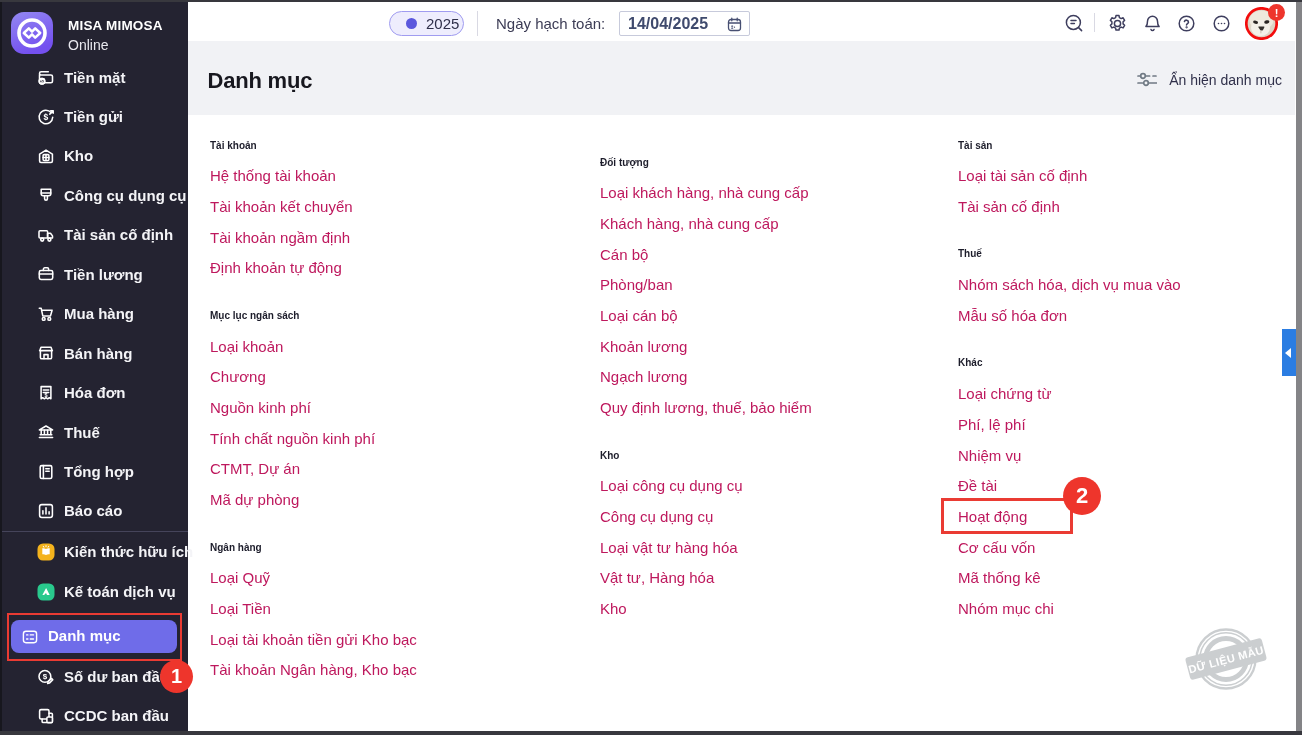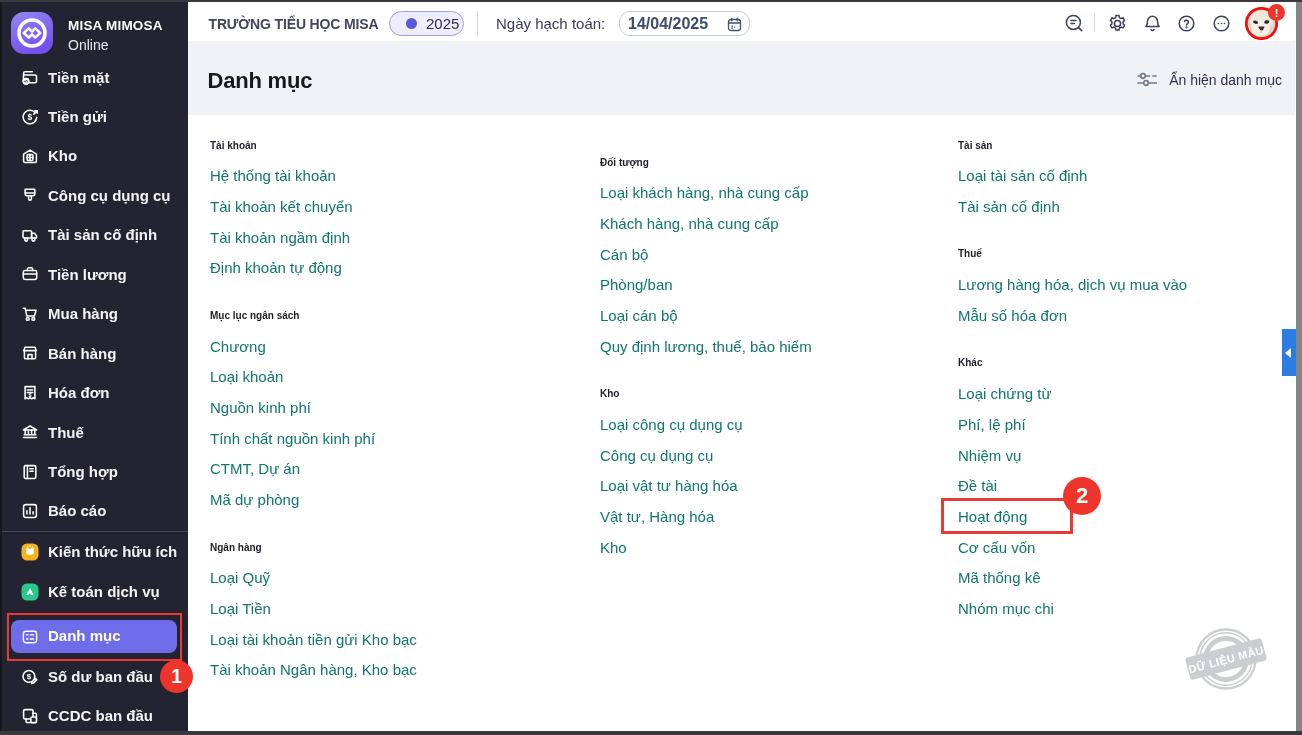--- a/index.html
+++ b/index.html
@@ -1,21 +1,21 @@
 <!DOCTYPE html>
 <html><head>
 <meta charset="utf-8">
 <style>
   * { margin:0; padding:0; box-sizing:border-box; }
   body { font-family:"Liberation Sans", sans-serif; }
   #stage { position:relative; width:1302px; height:735px; overflow:hidden; background:#fff; }
 
   
   #sidebar { position:absolute; left:0; top:0; width:188px; height:735px; background:#242331; }
-  .srow { position:absolute; left:0; width:192px; height:39px; display:flex; align-items:center; }
+  .srow { position:absolute; left:16px; width:192px; height:39px; display:flex; align-items:center; }
   .srow svg { position:absolute; left:20px; }
   .srow span { position:absolute; left:48px; color:#f4f4f7; font-size:15px; font-weight:bold; white-space:nowrap; }
   #logo { position:absolute; left:11px; top:12px; width:42px; height:42px; }
   #logotxt { position:absolute; left:68px; top:16px; color:#fff; }
   #logotxt b { font-size:13.5px; font-weight:bold; letter-spacing:.2px; }
   #logotxt div { font-size:14px; margin-top:3px; color:#e8e8ee; }
   #sdivider { position:absolute; left:0; top:531px; width:188px; height:1px; background:#45445a; }
   #danhmuc-active { position:absolute; left:11px; top:620px; width:166px; height:33px; background:#6f6ce9; border-radius:8px; }
   #danhmuc-active svg { position:absolute; left:9px; top:7px; }
   #danhmuc-active span { position:absolute; left:37px; top:7px; color:#fff; font-size:15px; font-weight:bold; }
@@ -23,39 +23,39 @@
   .ann-num { position:absolute; background:#ee352c; border-radius:50%; color:#fff; font-weight:bold; display:flex; align-items:center; justify-content:center; z-index:30; }
 
   
   #topbar { position:absolute; left:188px; top:0; width:1114px; height:41px; background:#fff; }
   #unit { position:absolute; left:20.5px; top:3px; height:41px; display:flex; align-items:center; font-weight:bold; font-size:14px; color:#43435c; letter-spacing:-0.15px; }
   #yearpill { position:absolute; left:201px; top:11px; width:75px; height:25px; border:1px solid #a09cf0; background:#eeedfd; border-radius:13px; display:flex; align-items:center; }
   #yearpill i { display:block; width:11px; height:11px; border-radius:50%; background:#5b58dd; margin-left:16px; }
   #yearpill b { font-weight:normal; font-size:15px; color:#2f2f4a; margin-left:9px; }
   #tdiv { position:absolute; left:289px; top:11px; width:1px; height:25px; background:#d9d9e3; }
   #nhtlabel { position:absolute; left:308px; top:3px; height:41px; display:flex; align-items:center; font-size:15px; color:#3c3c55; }
-  #datebox { position:absolute; left:431px; top:11px; width:131px; height:25px; border:1px solid #c7cadb; border-radius:11px; display:flex; align-items:center; }
+  #datebox { position:absolute; left:431px; top:11px; width:131px; height:25px; border:1px solid #c7cadb; border-radius:2px; display:flex; align-items:center; }
   #datebox b { font-size:16px; color:#3f4a6d; margin-left:8px; letter-spacing:0; }
   #datebox svg { position:absolute; right:7px; top:5px; }
   .tbicon { position:absolute; top:13px; }
   #tbdiv { position:absolute; left:906px; top:13px; width:1px; height:19px; background:#d9d9e3; }
   #avatar { position:absolute; left:1057px; top:7px; width:33px; height:33px; }
   #avbadge { left:1080px; top:4px; width:17px; height:17px; font-size:11px; }
 
   
   #pagehead { position:absolute; left:188px; top:41px; width:1107px; height:74px; background:#f1f2f5; }
   #pagehead h1 { position:absolute; left:19.5px; top:3px; height:74px; display:flex; align-items:center; font-size:22px; font-weight:bold; color:#18181f; letter-spacing:-0.2px; }
   #hideln { position:absolute; right:13px; top:1.5px; height:74px; display:flex; align-items:center; font-size:14px; color:#30304a; }
   #hideln svg { margin-right:12px; }
 
   
   .col { position:absolute; top:115px; }
   .hd { height:30.7px; display:flex; align-items:center; font-weight:bold; font-size:10px; color:#1d1d2b; margin-top:16.9px; white-space:nowrap; }
   .hd.first { margin-top:14.7px; }
-  .lnk { height:30.7px; display:flex; align-items:center; font-size:15px; color:#0f766e; white-space:nowrap; }
+  .lnk { height:30.7px; display:flex; align-items:center; font-size:15px; color:#be185d; white-space:nowrap; }
   #col1 { left:210px; }
   #col2 { left:600px;margin-top:17px; }
   #col3 { left:958px; }
 
   
   #collapsetab { position:absolute; left:1282px; top:329px; width:13.5px; height:47px; background:#2b7de2; }
   #collapsetab:before { content:""; position:absolute; left:3px; top:19px; border:5px solid transparent; border-right:6px solid #fff; border-left:none; }
   #watermark { position:absolute; left:1184px; top:617px; }
   #borders-top { position:absolute; left:0; top:0; width:1302px; height:2px; background:#38383e; z-index:50; }
   #borders-bottom { position:absolute; left:0; top:731px; width:1302px; height:4px; background:#38383e; z-index:50; }
@@ -212,21 +212,20 @@
             <rect x="3.4" y="4.3" width="13.2" height="11.4" rx="2.6"></rect>
             <path d="M6.6 7.9h1.3M10.3 7.9h3.2M6.6 12h1.3M10.3 12h3.2"></path>
           </svg>
           <span>Danh mục</span>
         </div>
       </div>
     <div id="sdivider"></div>
   </div>
 
   <div id="topbar">
-    <div id="unit">TRƯỜNG TIỂU HỌC MISA</div>
     <div id="yearpill">
         <i></i>
         <b>2025</b>
       </div>
     <div id="tdiv"></div>
       <div id="tbdiv"></div>
     <div id="nhtlabel">Ngày hạch toán:</div>
     <div id="datebox">
         <b>14/04/2025</b>
       <svg width="15" height="15" viewBox="0 0 15 15" fill="none" stroke="#474f72" stroke-width="1.3" stroke-linecap="round">
@@ -284,53 +283,55 @@
     </div>
   </div>
 
   <div class="col" id="col1">
       <div class="hd first">Tài khoản</div>
       <div class="lnk">Hệ thống tài khoản</div>
       <div class="lnk">Tài khoản kết chuyển</div>
       <div class="lnk">Tài khoản ngầm định</div>
       <div class="lnk">Định khoản tự động</div>
       <div class="hd">Mục lục ngân sách</div>
+      <div class="lnk">Loại khoản</div>
       <div class="lnk">Chương</div>
-      <div class="lnk">Loại khoản</div>
       <div class="lnk">Nguồn kinh phí</div>
       <div class="lnk">Tính chất nguồn kinh phí</div>
       <div class="lnk">CTMT, Dự án</div>
       <div class="lnk">Mã dự phòng</div>
       <div class="hd">Ngân hàng</div>
       <div class="lnk">Loại Quỹ</div>
       <div class="lnk">Loại Tiền</div>
       <div class="lnk">Loại tài khoản tiền gửi Kho bạc</div>
       <div class="lnk">Tài khoản Ngân hàng, Kho bạc</div>
     </div>
   <div class="col" id="col2">
       <div class="hd first">Đối tượng</div>
       <div class="lnk">Loại khách hàng, nhà cung cấp</div>
       <div class="lnk">Khách hàng, nhà cung cấp</div>
       <div class="lnk">Cán bộ</div>
       <div class="lnk">Phòng/ban</div>
       <div class="lnk">Loại cán bộ</div>
+      <div class="lnk">Khoản lương</div>
+      <div class="lnk">Ngạch lương</div>
       <div class="lnk">Quy định lương, thuế, bảo hiểm</div>
       <div class="hd">Kho</div>
       <div class="lnk">Loại công cụ dụng cụ</div>
       <div class="lnk">Công cụ dụng cụ</div>
       <div class="lnk">Loại vật tư hàng hóa</div>
       <div class="lnk">Vật tư, Hàng hóa</div>
       <div class="lnk">Kho</div>
     </div>
   <div class="col" id="col3">
       <div class="hd first">Tài sản</div>
       <div class="lnk">Loại tài sản cố định</div>
       <div class="lnk">Tài sản cố định</div>
       <div class="hd">Thuế</div>
-      <div class="lnk">Lương hàng hóa, dịch vụ mua vào</div>
+      <div class="lnk">Nhóm sách hóa, dịch vụ mua vào</div>
       <div class="lnk">Mẫu số hóa đơn</div>
       <div class="hd">Khác</div>
       <div class="lnk">Loại chứng từ</div>
       <div class="lnk">Phí, lệ phí</div>
       <div class="lnk">Nhiệm vụ</div>
       <div class="lnk">Đề tài</div>
       <div class="lnk">Hoạt động</div>
       <div class="lnk">Cơ cấu vốn</div>
       <div class="lnk">Mã thống kê</div>
       <div class="lnk">Nhóm mục chi</div>

